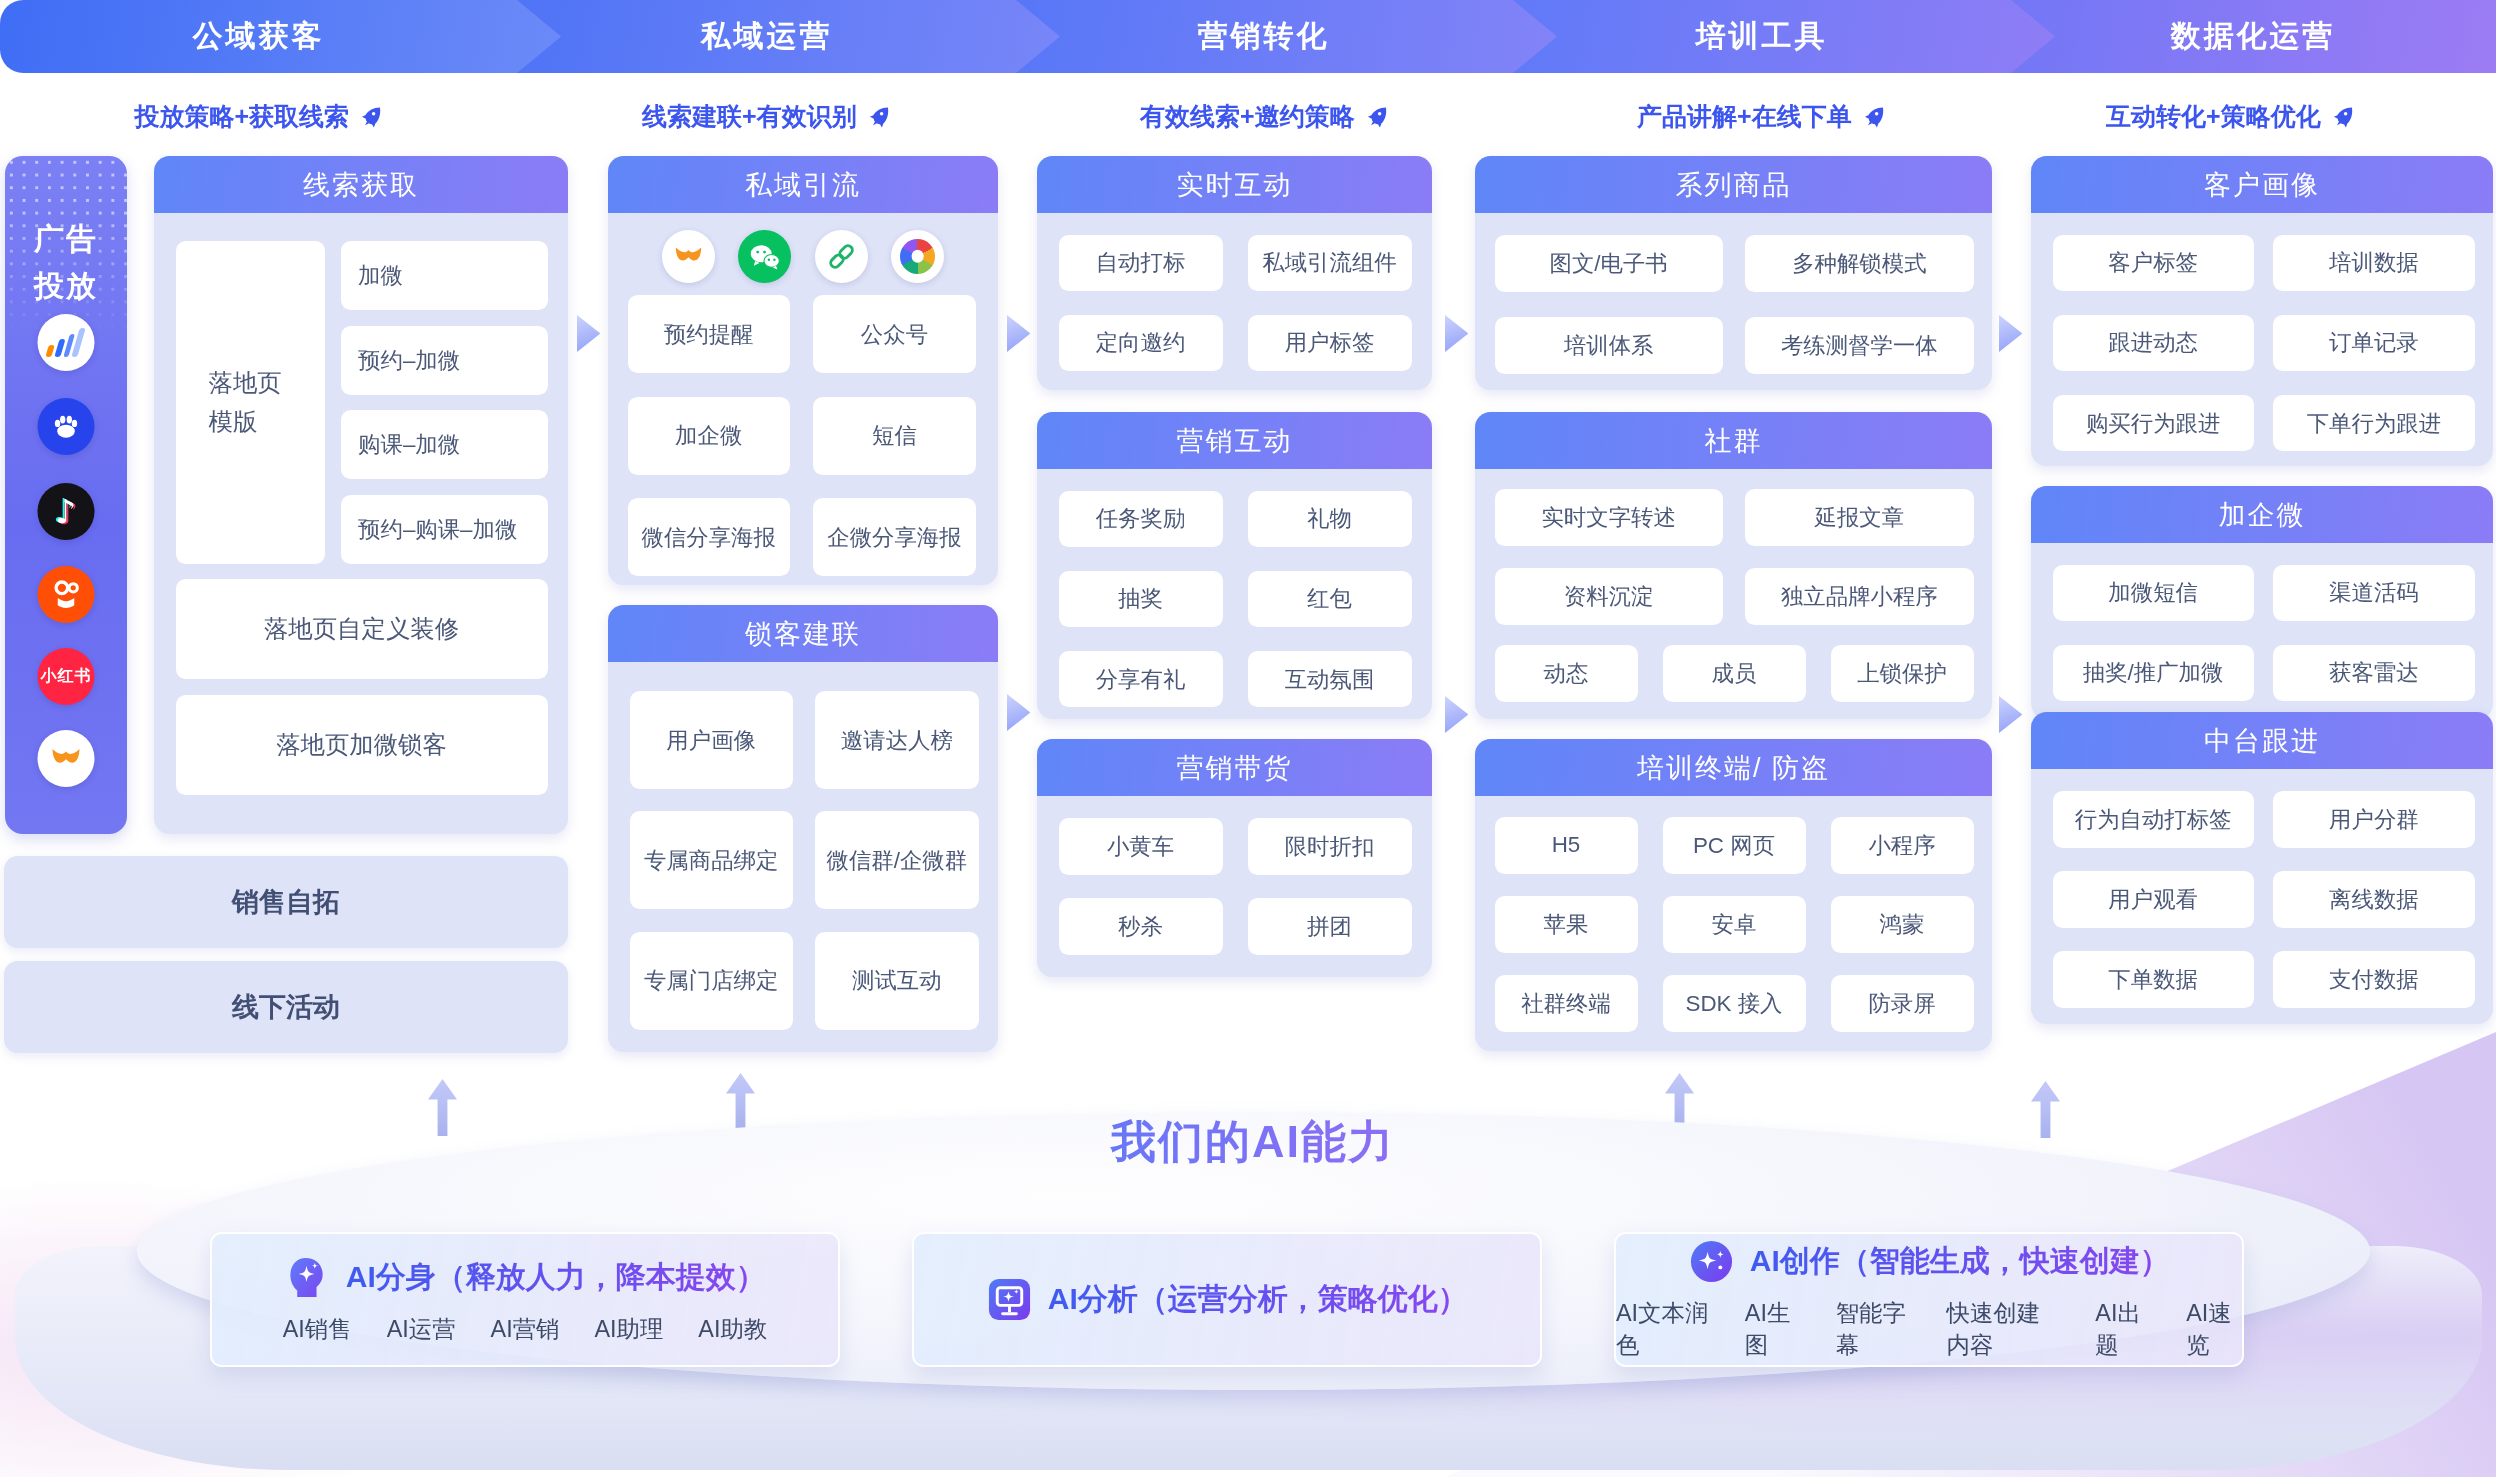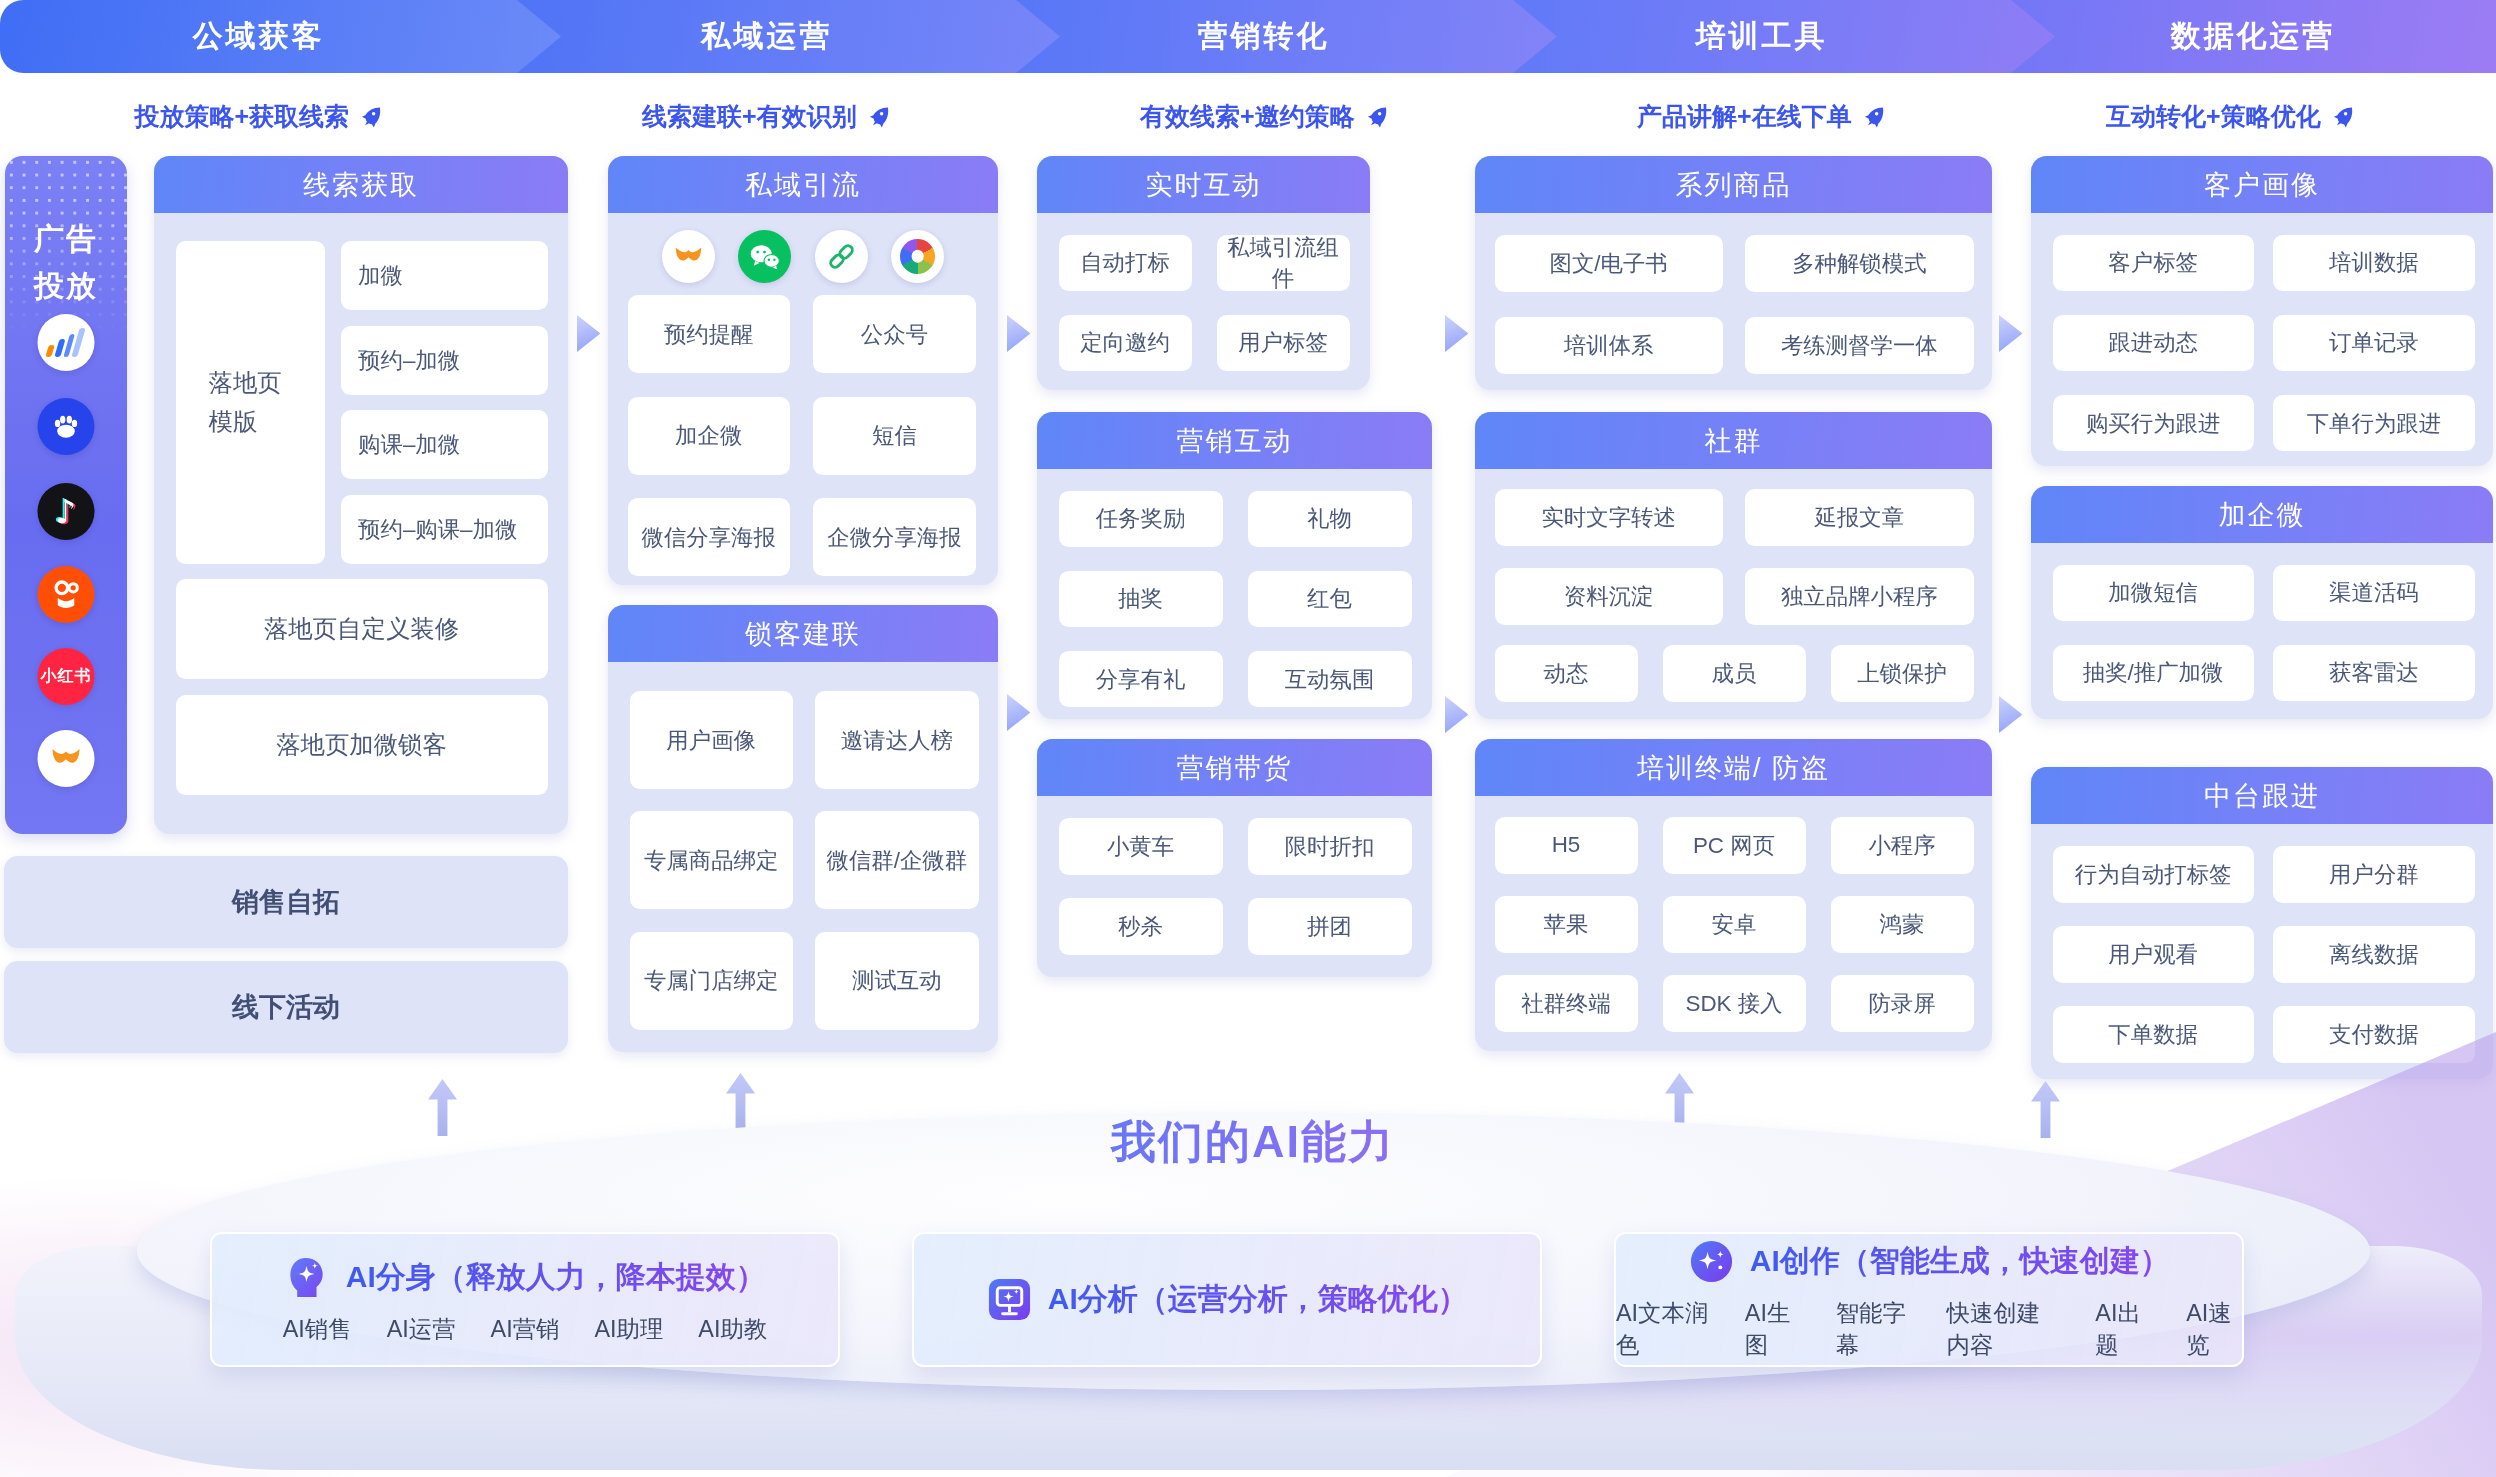--- a/index.html
+++ b/index.html
@@ -73,39 +73,39 @@
   #c2p1{left:608px;top:156px;width:390px;height:429px}
   #c2p1 .pb{grid-auto-rows:78px;column-gap:23.4px;row-gap:23.4px;padding:12.7px 22.4px 0 19.5px}
   .iconrow{display:flex;justify-content:center;gap:23.4px;margin-top:16.6px}
   .cicon{width:53px;height:53px;border-radius:50%;display:flex;align-items:center;justify-content:center;
          box-shadow:0 2px 5.9px rgba(40,40,120,.15);background:#fff}
   .cicon.green{background:#07c160}
 
   #c2p2{left:608px;top:605px;width:390px;height:447px}
   #c2p2 .pb{grid-auto-rows:98px;row-gap:22.4px;padding-top:29px}
 
-  #c3p1{left:1037px;top:156px;width:333px;height:234px}
+  #c3p1{left:1037px;top:156px;width:395px;height:234px}
   #c3p2{left:1037px;top:412px;width:395px;height:307px}
   #c3p3{left:1037px;top:739px;width:395px;height:238px}
   #c3p1 .pb,#c3p2 .pb,#c3p3 .pb{grid-auto-rows:56px;column-gap:25px;padding:21.5px 20.5px 0 21.5px}
   #c3p3 .pb{grid-auto-rows:57px;row-gap:23.4px}
 
   #c4p1{left:1475px;top:156px;width:517px;height:234px}
   #c4p2{left:1475px;top:412px;width:517px;height:307px}
   #c4p3{left:1475px;top:739px;width:517px;height:312px}
   #c4p1 .pb{grid-auto-rows:57px;padding:22.4px 18.5px 0 19.5px}
   #c4p2 .pb{grid-auto-rows:57px;row-gap:22.4px;padding:19.5px 18.5px 0 19.5px}
   .grid3{display:grid;grid-template-columns:repeat(3,1fr);gap:25px;padding:20.5px 18.5px 0 19.5px}
   #c4p2 .grid3{padding-top:0;margin-top:20.5px}
   .grid3 .box{height:57px}
   #c4p3 .grid3{row-gap:22.4px}
 
   #c5p1{left:2031px;top:156px;width:462px;height:310px}
   #c5p2{left:2031px;top:486px;width:462px;height:233px}
-  #c5p3{left:2031px;top:767px;width:462px;height:312px}
+  #c5p3{left:2031px;top:712px;width:462px;height:312px}
   #c5p1 .pb,#c5p2 .pb,#c5p3 .pb{grid-auto-rows:56px;column-gap:19.5px;padding:21.5px 18.5px 0 21.5px}
   #c5p3 .pb{grid-auto-rows:57px;row-gap:23.4px}
 
   
   .rarrow{position:absolute;width:23.4px;height:37px;background:linear-gradient(160deg,#cdd4fd,#8e9df8);
           clip-path:polygon(0 0,100% 50%,0 100%)}
   .uarrow{position:absolute;width:29px;height:57px;background:linear-gradient(180deg,#c3c9f7,#a9b2ef);
           clip-path:polygon(50% 0,100% 36%,67% 36%,67% 100%,33% 100%,33% 36%,0 36%)}
 
   

